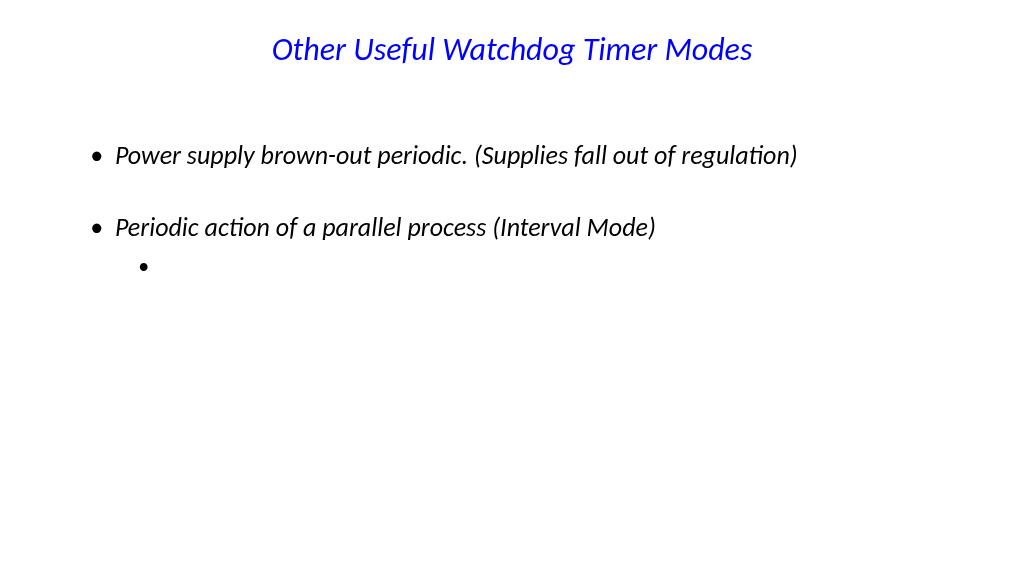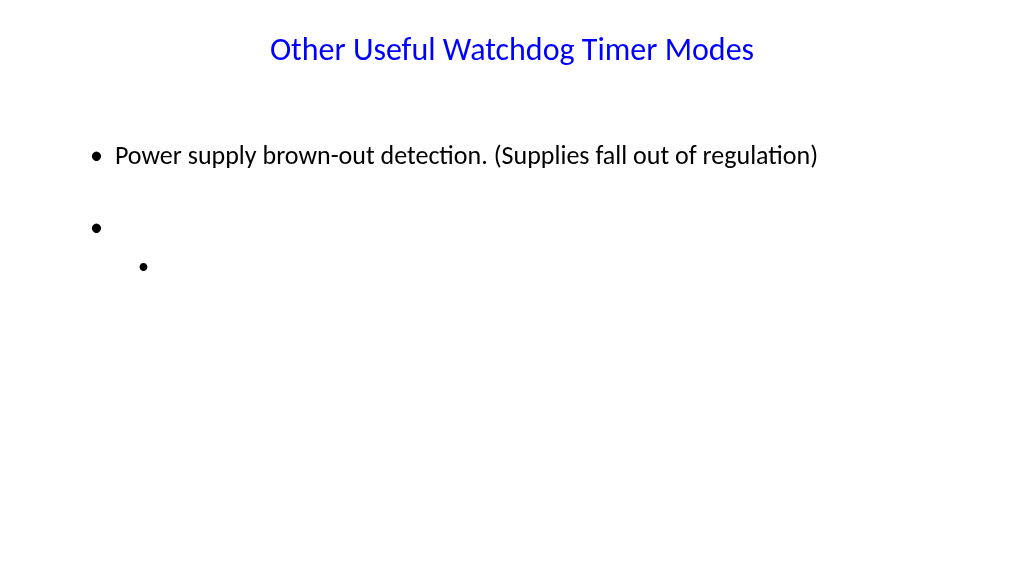--- a/index.html
+++ b/index.html
@@ -12,20 +12,21 @@
       height: 576px;
       background: #ffffff;
       font-family: Calibri, 'Segoe UI', Arial, sans-serif;
       position: relative;
       overflow: hidden;
     }
     .slide {
       width: 100%;
       height: 100%;
       padding: 30px 80px 40px 80px;
+      font-style: italic;
     }
     .title {
       color: #0000ff;
       font-size: 32px;
       font-weight: 400;
       text-align: center;
       margin-bottom: 70px;
       margin-left: 20px;
       margin-right: 20px;
     }
@@ -70,23 +71,24 @@
     }
   </style>
 </head>
 <body>
 
 <div class="slide">
   <h1 class="title">Other Useful Watchdog Timer Modes</h1>
   <div class="content">
     <div class="bullet-l1">
       <span class="bullet-l1-marker">•</span>
-      <span class="bullet-l1-text">Power supply brown-out detection. (Supplies fall out of regulation)</span>
+      <span class="bullet-l1-text">Power supply brown-out periodic. (Supplies fall out of regulation)</span>
     </div>
     <div class="spacer"></div>
     <div class="bullet-l1">
       <span class="bullet-l1-marker">•</span>
+      <span class="bullet-l1-text">Periodic action of a parallel process (Interval Mode)</span>
     </div>
     <div class="bullet-l2">
       <span class="bullet-l2-marker">•</span>
     </div>
   </div>
 </div>
 
 </body></html>

